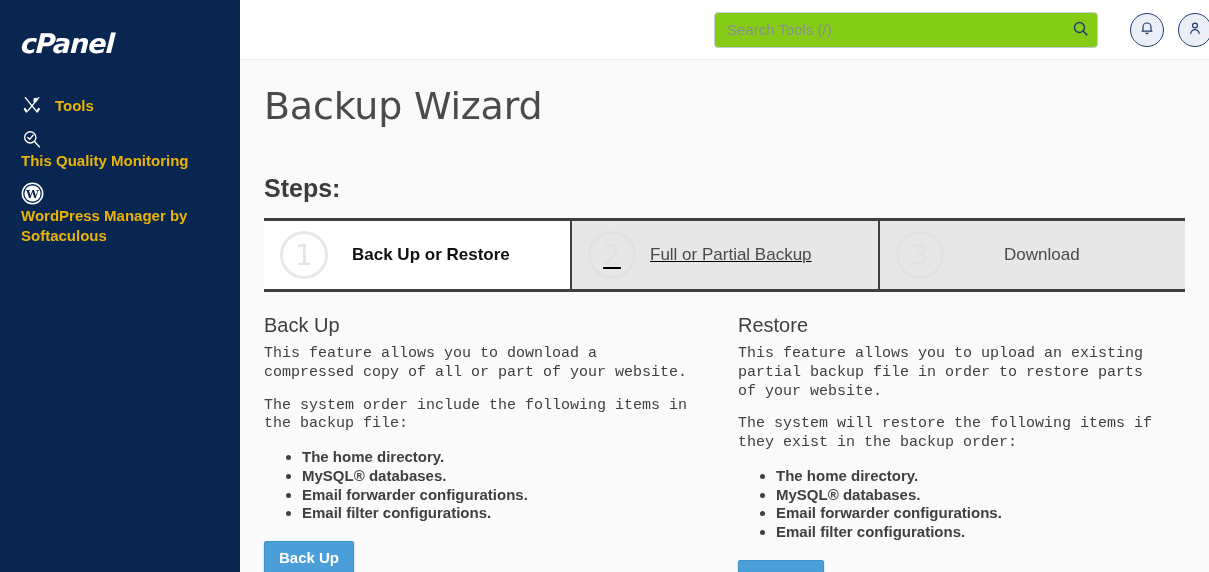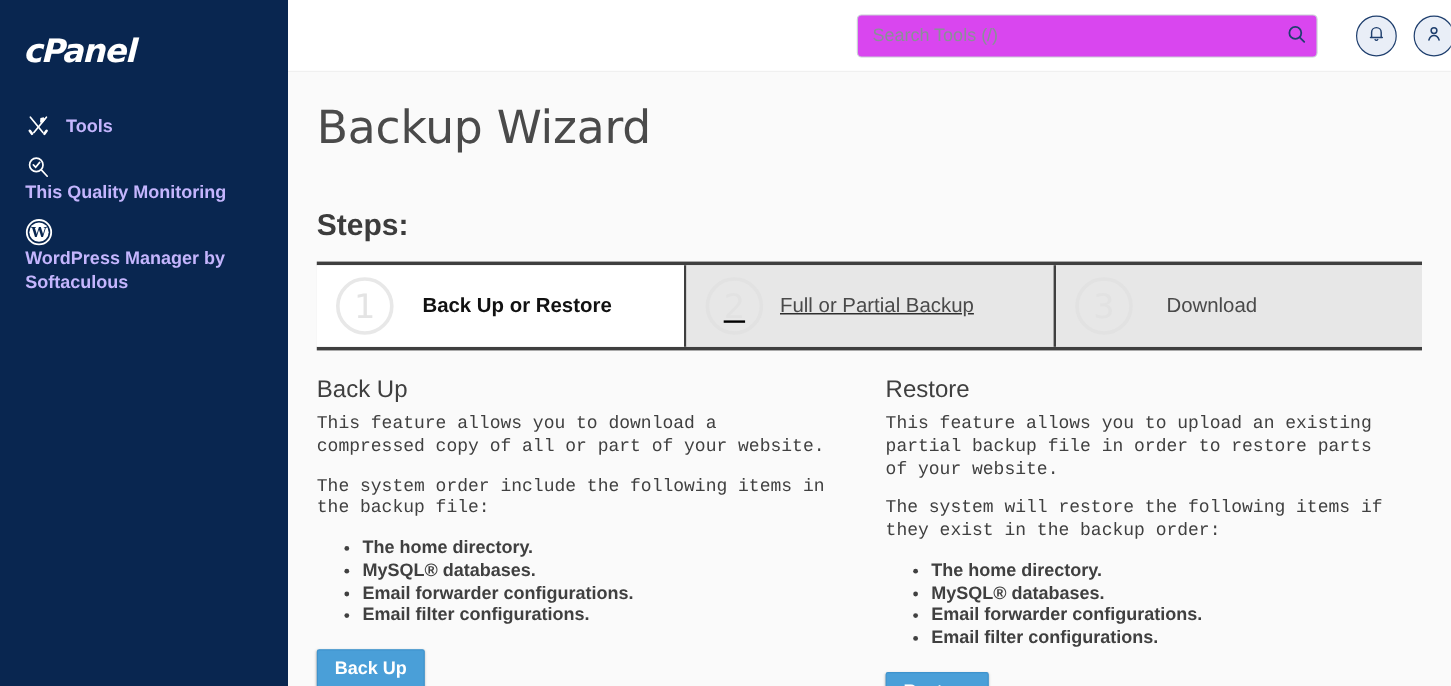--- a/index.html
+++ b/index.html
@@ -35,21 +35,21 @@
     color: #ffffff;
     letter-spacing: -1.0px;
     line-height: 1;
     transform: skewX(-3deg);
   }
   .nav { position: absolute; top: 88px; left: 0; width: 240px; }
   .nav-item {
     display: flex;
     align-items: center;
     padding: 6px 18px 6px 21px;
-    color: #c4b5fd;
+    color: #eab308;
     font-size: 15px;
     font-weight: 700;
     line-height: 1.32;
     flex-wrap: wrap;
   }
   .nav-icon {
     flex: 0 0 28px;
     width: 28px; height: 22px;
     display: flex; align-items: center; justify-content: flex-start;
     margin-right: 6px;
@@ -78,21 +78,21 @@
     margin-right: 18px;
   }
   .search-input {
     width: 100%; height: 36px;
     border: 1px solid #c9ced6;
     border-radius: 4px;
     padding: 0 36px 0 12px;
     font-size: 15px;
     font-family: "Liberation Sans", sans-serif;
     color: #3b3b3b;
-    background: #d946ef;
+    background: #84cc16;
     outline: none;
   }
   .search-input::placeholder { color: #8a8f98; }
   .search-btn {
     position: absolute;
     right: 6px; top: 6px;
     width: 24px; height: 24px;
     background: transparent;
     border: none;
     padding: 0;
@@ -140,21 +140,21 @@
     display: flex;
     background: #e7e7e7;
   }
   .step {
     display: flex;
     align-items: center;
     height: 68px;
     position: relative;
     border-right: 2px solid #3f3f3f;
   }
-  .step:last-child { border-right: none; }
+  .step:last-child { border-right: none; gap: 32px; }
   .step.w1 { flex: 0 0 308px; background: #ffffff; }
   .step.w2 { flex: 0 0 308px; background: #e7e7e7; text-decoration: underline; }
   .step.w3 { flex: 1 1 auto;  background: #e7e7e7; }
 
   .step-num {
     width: 48px; height: 48px;
     border-radius: 50%;
     border: 3px solid #e2e2e2;
     color: #e2e2e2;
     font-size: 28px;

